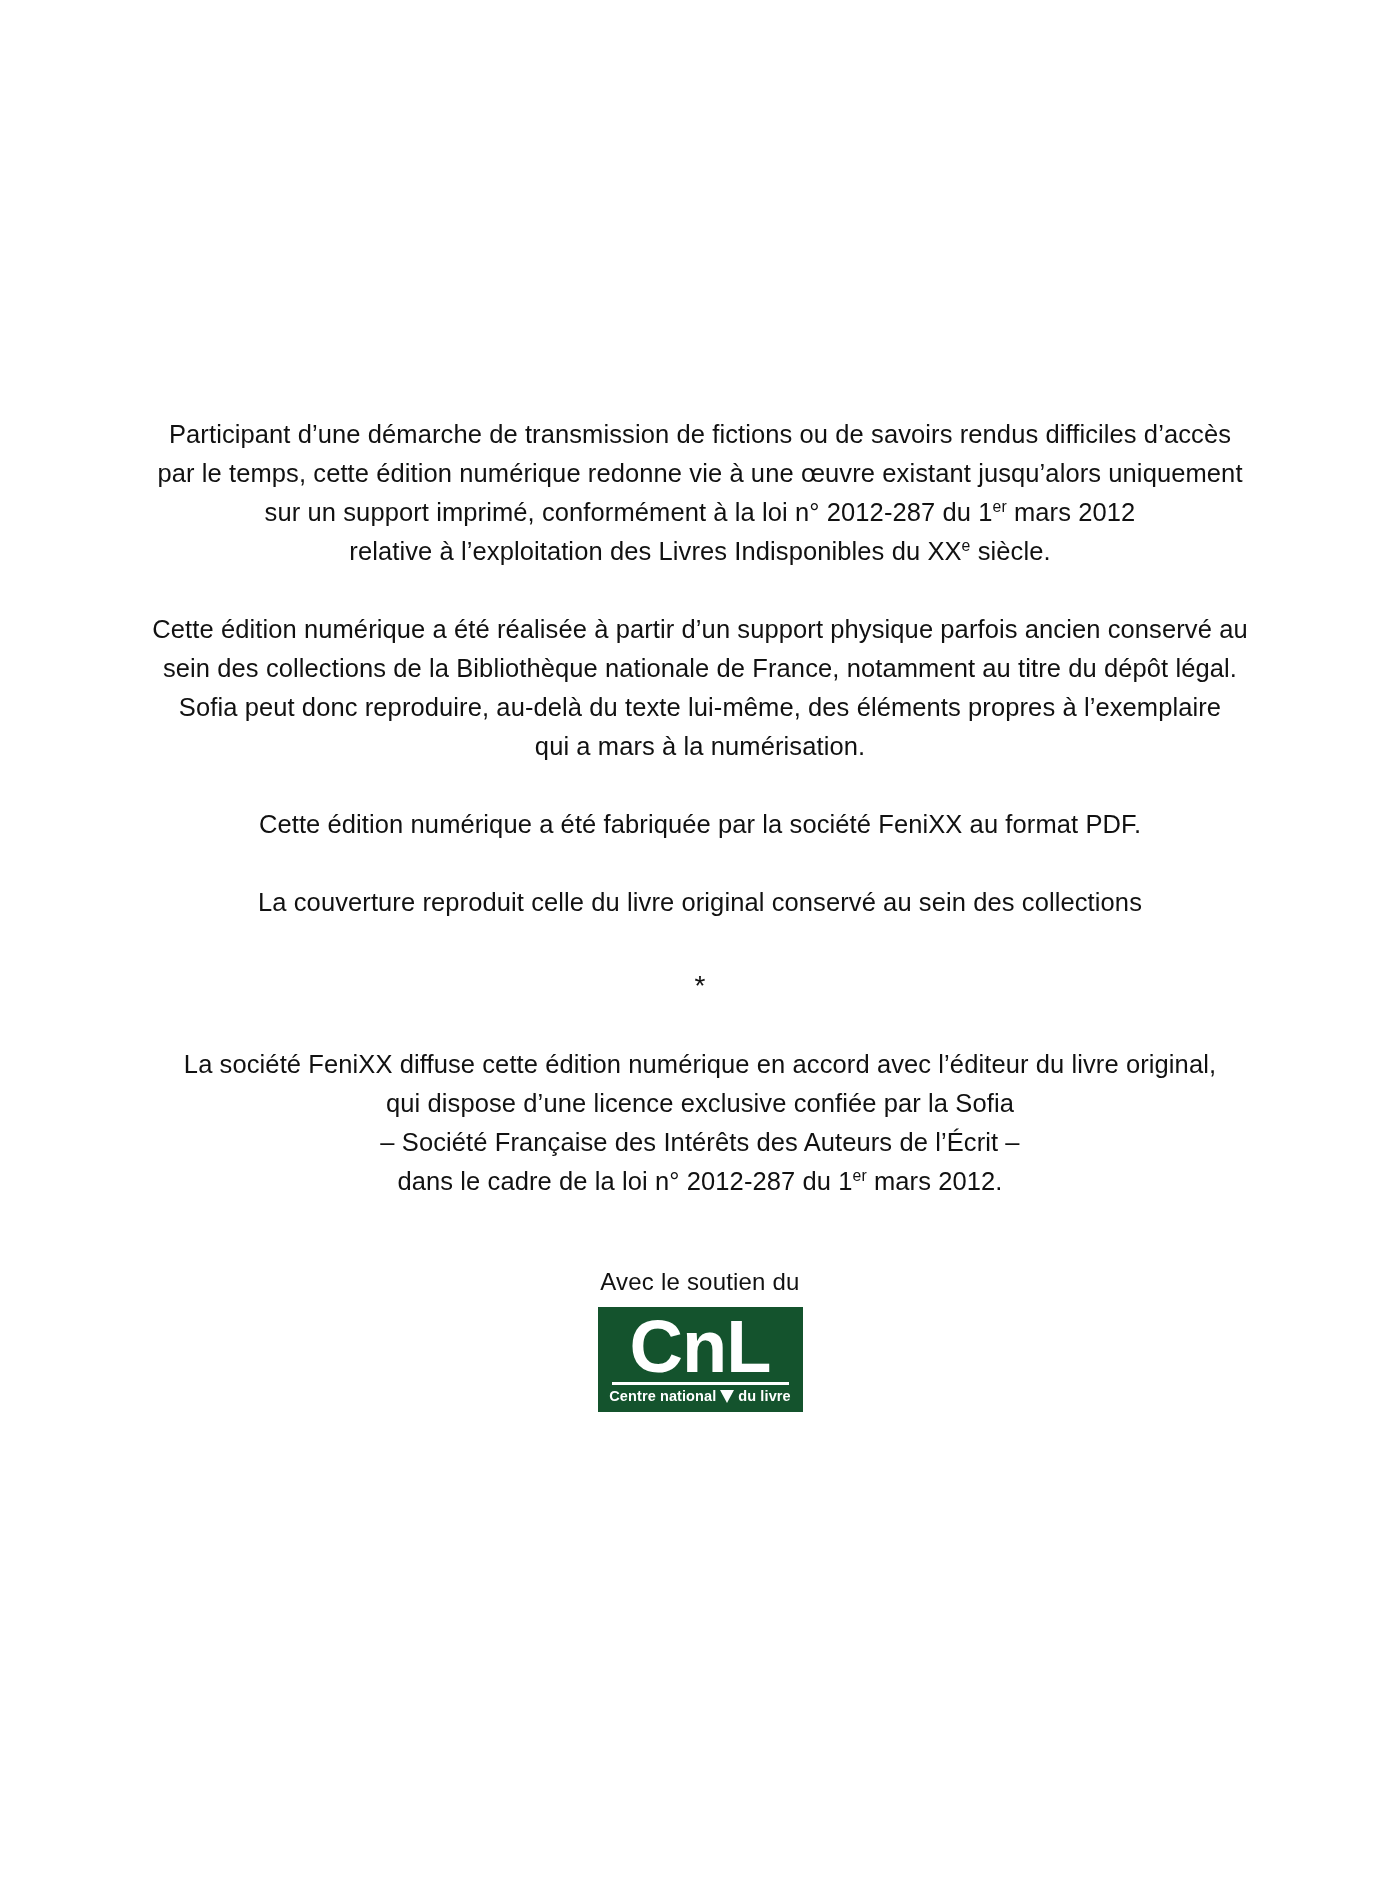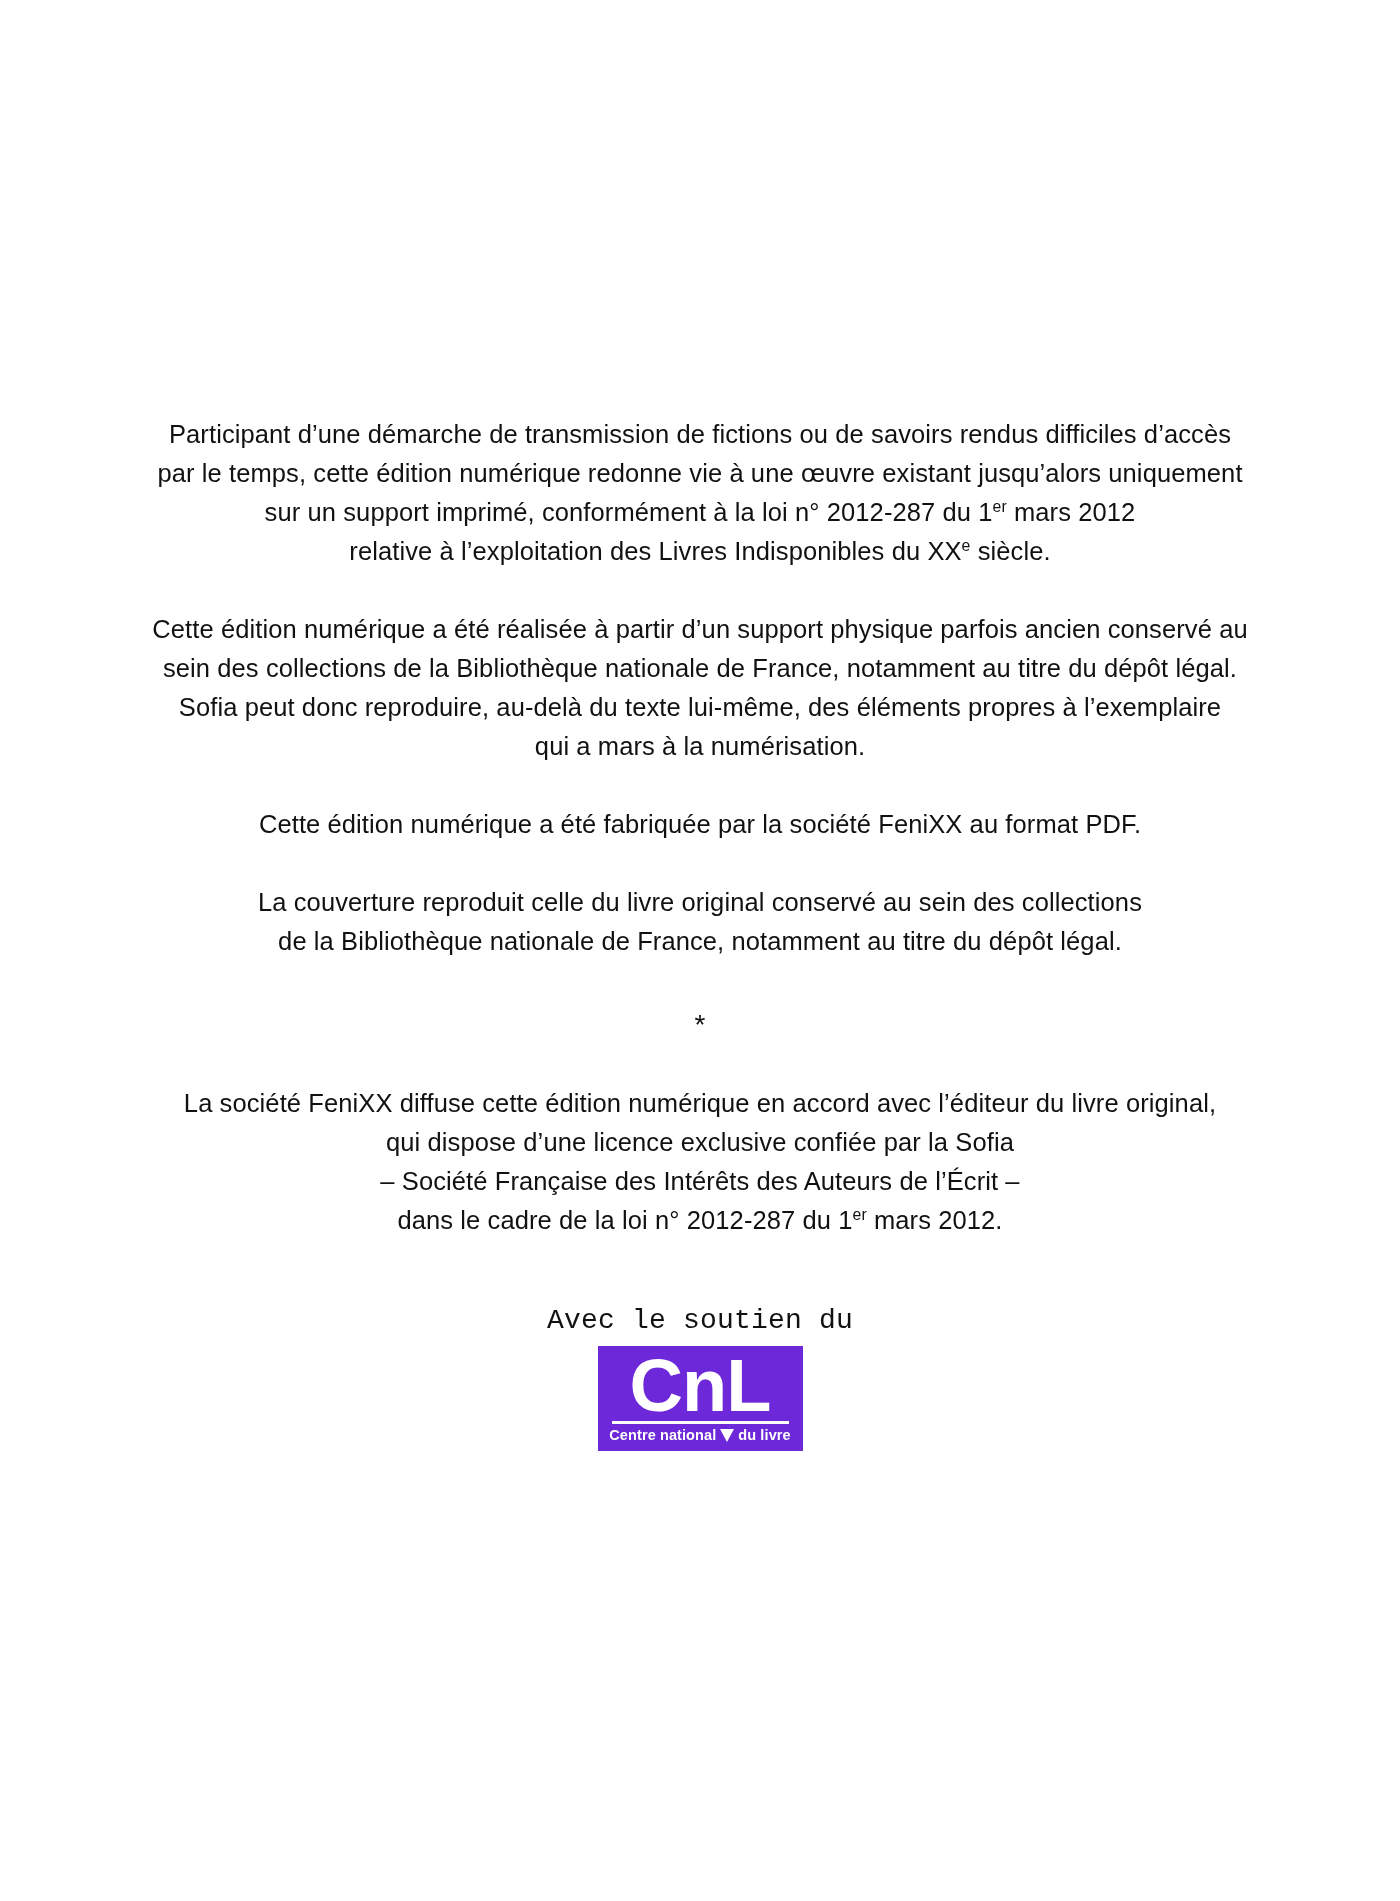--- a/index.html
+++ b/index.html
@@ -66,31 +66,30 @@
     letter-spacing: 0;
   }
 
   .support-block {
     margin-top: 66px;
     width: 100%;
     text-align: center;
   }
 
   .support-label {
-    font-size: 28px;
+    font-size: 24px;
     line-height: 30px;
     letter-spacing: 0.2px;
-    font-family: Liberation Mono, monospace;
   }
 
   .cnl-logo {
     margin: 10px auto 0 auto;
     width: 205px;
     height: 105px;
-    background: #6d28d9;
+    background: #14532d;
     position: relative;
     display: block;
   }
 
   .cnl-main {
     position: absolute;
     top: 2px;
     left: 0;
     width: 205px;
     height: 76px;
@@ -156,21 +155,20 @@
       <span class="line">Sofia peut donc reproduire, au-delà du texte lui-même, des éléments propres à l’exemplaire</span>
       <span class="line">qui a mars à la numérisation.</span>
     </p>
 
     <p class="para">
       <span class="line">Cette édition numérique a été fabriquée par la société FeniXX au format PDF.</span>
     </p>
 
     <p class="para">
       <span class="line">La couverture reproduit celle du livre original conservé au sein des collections</span>
-      <span class="line">de la Bibliothèque nationale de France, notamment au titre du dépôt légal.</span>
     </p>
 
     <div class="asterisk">*</div>
 
     <p class="para">
       <span class="line">La société FeniXX diffuse cette édition numérique en accord avec l’éditeur du livre original,</span>
       <span class="line">qui dispose d’une licence exclusive confiée par la Sofia</span>
       <span class="line">– Société Française des Intérêts des Auteurs de l’Écrit –</span>
       <span class="line">dans le cadre de la loi n° 2012-287 du 1<sup>er</sup> mars 2012.</span>
     </p>

